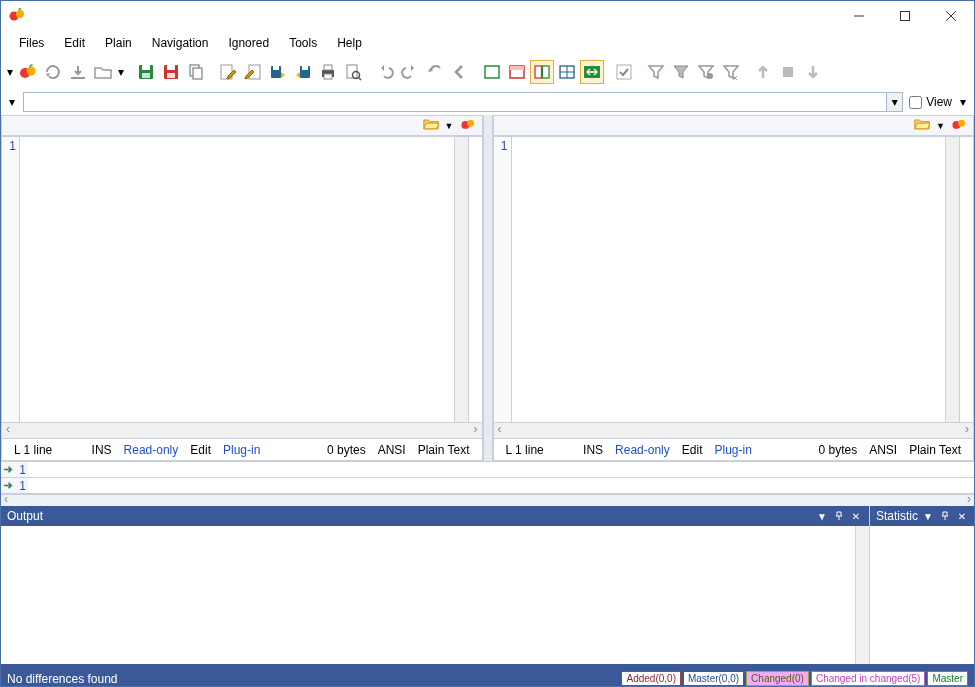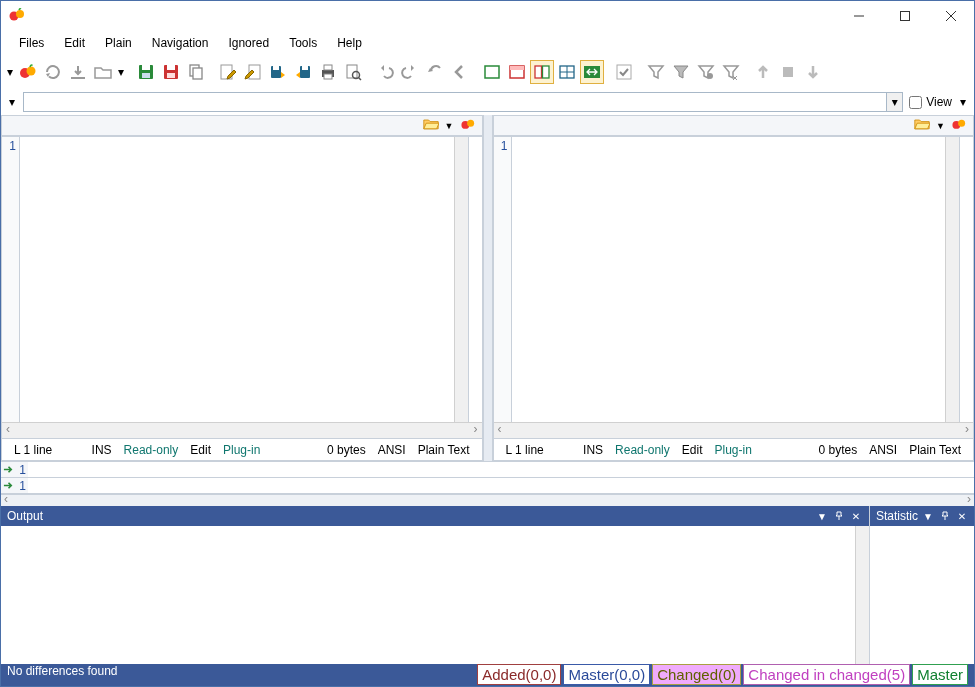--- a/index.html
+++ b/index.html
@@ -25,44 +25,44 @@
 .pane{flex:1;display:flex;flex-direction:column;border:1px solid #c8d0da;min-height:0}
 .pane-header{height:20px;background:#f4f6f9;display:flex;align-items:center;justify-content:flex-end;padding:0 6px;gap:6px;border-bottom:1px solid #c8d0da}
 .pane-body{flex:1;display:flex;min-height:0;border-top:1px solid #c8d0da}
 .gutter{width:18px;background:#f9fafb;border-right:1px solid #c8d0da;color:#264f9c;padding-top:2px;text-align:right;padding-right:3px}
 .editor{flex:1;background:#fff;position:relative}
 .hscroll{height:16px;background:#f0f0f0;border-top:1px solid #d0d0d0;position:relative}
 .hscroll::before{content:"‹";position:absolute;left:4px;top:-1px;color:#888}
 .hscroll::after{content:"›";position:absolute;right:4px;top:-1px;color:#888}
 .pane-status{height:22px;display:flex;align-items:center;border-top:1px solid #c8d0da;padding:0 6px;font-size:12px;color:#000}
 .pane-status .cell{padding:0 6px}
-.pane-status .ro{color:#0f766e}
+.pane-status .ro{color:#1d4ed8}
 .splitter{width:10px;background:#e6ebf2;border-left:1px solid #c8d0da;border-right:1px solid #c8d0da}
 .vscroll{width:14px;background:#f0f0f0;border-left:1px solid #d0d0d0}
 .minibar{width:14px;background:#fff;border-left:1px solid #c8d0da}
 .sync-rows{border-top:1px solid #c8d0da}
 .sync-row{height:16px;display:flex;align-items:center;background:#f4f6f9;border-bottom:1px solid #c8d0da}
 .sync-arrow{width:15px;display:flex;align-items:center;justify-content:center}
 .sync-gutter{width:12px;color:#264f9c;text-align:right;padding-right:2px}
 .narrow-scroll{height:12px;background:#eef1f5;border-top:1px solid #c8d0da;position:relative}
 .narrow-scroll::before{content:"‹";position:absolute;left:3px;top:-3px;color:#888}
 .narrow-scroll::after{content:"›";position:absolute;right:3px;top:-3px;color:#888}
 .panel-header{height:20px;background:#3b5998;color:#fff;display:flex;align-items:center;padding:0 6px;font-size:12px}
 .panel-header .spacer{flex:1}
 .panel-btn{width:14px;height:14px;margin-left:3px;display:flex;align-items:center;justify-content:center;color:#fff;font-size:10px}
 .bottom-panels{display:flex;height:158px}
 .output-panel{flex:1;display:flex;flex-direction:column;border-right:1px solid #c8d0da}
 .output-body{flex:1;background:#fff;display:flex}
 .output-body .content{flex:1}
 .stats-panel{width:104px;display:flex;flex-direction:row}
 .stats-body{flex:1;background:#fff;display:flex;align-items:center;justify-content:center}
 .stats-circle{width:56px;height:56px;border-radius:50%;background:radial-gradient(circle at 35% 35%,#333,#000)}
-.statusbar{height:22px;background:#3b5998;color:#fff;display:flex;align-items:flex-start;padding:0 6px;font-size:12px}
+.statusbar{height:22px;background:#3b5998;color:#fff;display:flex;align-items:flex-end;padding:0 6px;font-size:12px}
 .statusbar .spacer{flex:1}
-.stat-badge{padding:1px 4px;margin-left:2px;border:1px solid;background:#fff;font-size:15px}
+.stat-badge{padding:1px 4px;margin-left:2px;border:1px solid;background:#fff;font-size:10px}
 .app-icon svg{width:16px;height:16px}
 </style>
 </head>
 <body>
 
 <div class="titlebar">
   <span class="app-icon">
     <svg viewBox="0 0 16 16">
         <circle cx="5" cy="9" r="4.5" fill="#e33"></circle>
         <circle cx="11" cy="7" r="4" fill="#fa0"></circle>

